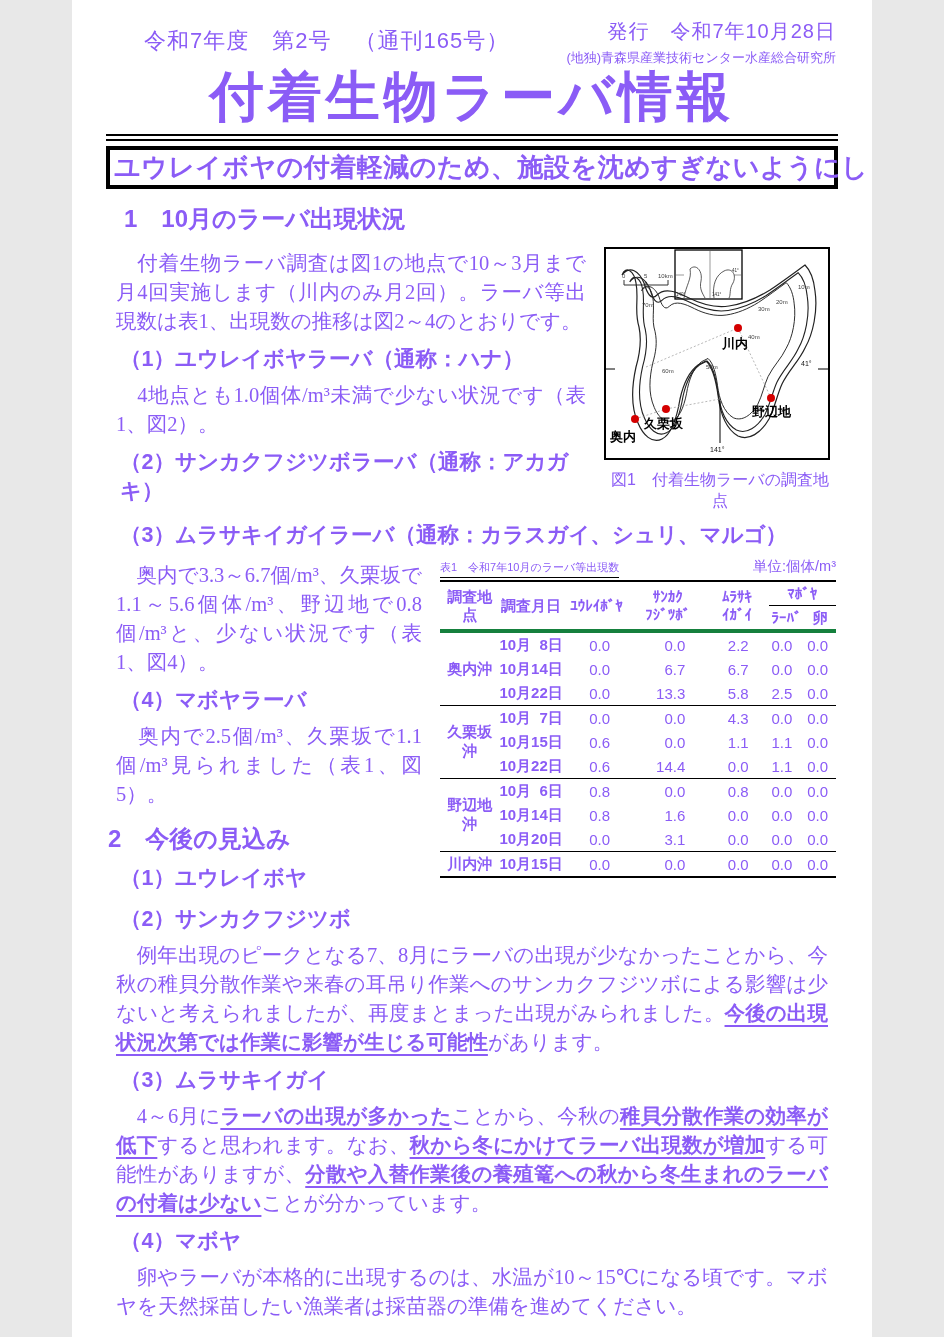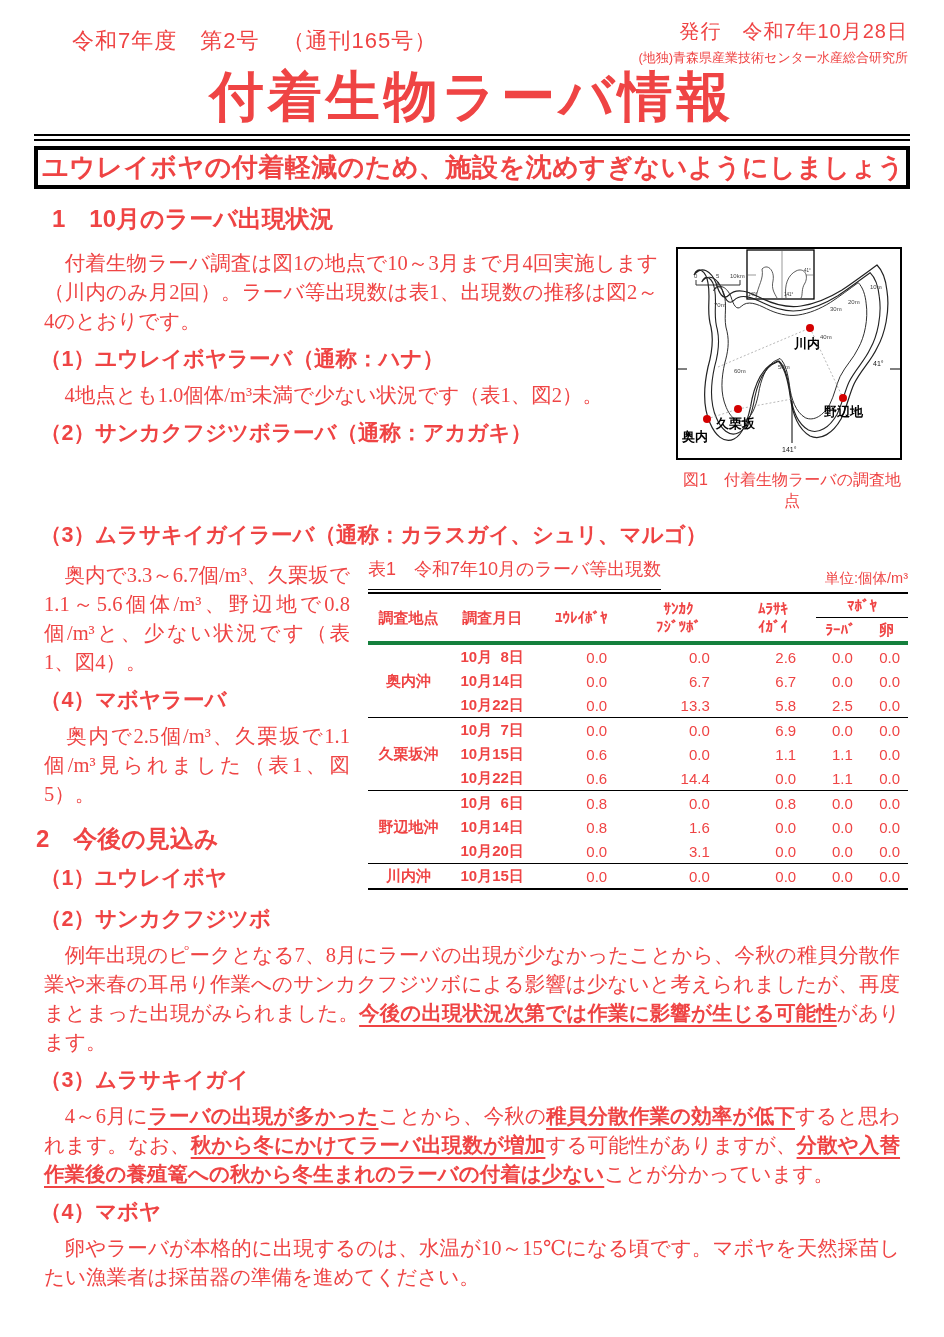--- a/index.html
+++ b/index.html
@@ -1,48 +1,48 @@
 <!DOCTYPE html>
 <html lang="ja"><head>
 <meta charset="utf-8">
 <style>
   html,body{margin:0;padding:0;background:#e8e8e8;}
   .page{
-    width:944px;height:1337px;margin:0 auto;background:#ffffff;
-    font-family:"Liberation Sans","DejaVu Sans",sans-serif;color:#ef4444;
+    width:800px;height:1337px;margin:0 auto;background:#ffffff;
+    font-family:"Liberation Sans","DejaVu Sans",sans-serif;color:#8b5cf6;
     position:relative;overflow:hidden;box-sizing:border-box;
   }
   
   .header-row{display:flex;justify-content:space-between;align-items:flex-start;padding:18px 36px 0 72px;}
   .issue-left{font-size:22px;letter-spacing:1px;padding-top:8px;}
   .header-right{text-align:right;line-height:1.35;}
   .publish-date{font-size:20px;letter-spacing:1px;}
   .publisher{font-size:13px;margin-top:4px;}
   .main-title{text-align:center;font-size:54px;font-weight:bold;letter-spacing:4px;margin-top:0px;line-height:1.1;}
   .double-rule{margin:8px 34px 0 34px;height:3px;border-top:2px solid #000;border-bottom:2px solid #000;}
   .slogan-box{margin:5px 34px 8px 34px;border:4px solid #000;padding:0 4px;text-align:right;
     font-size:26px;font-weight:bold;letter-spacing:0.5px;white-space:nowrap;}
   
   .content{padding:0 36px;}
   .sec-head{font-size:24px;font-weight:bold;margin:14px 0 6px 16px;}
-  .item-head{font-size:21.5px;font-weight:bold;margin:8px 0 4px 4px;}
+  .item-head{font-size:21.5px;font-weight:bold;margin:8px 0 4px 12px;}
   p.body{font-size:20.5px;line-height:29px;margin:8px;text-align:justify;
     font-family:"Liberation Serif","DejaVu Serif",serif;}
   .em{font-weight:bold;text-decoration:underline;text-underline-offset:5px;text-decoration-thickness:1.5px;}
   .row1{display:flex;align-items:flex-start;}
   .col-main{flex:1;padding-right:4px;}
   .figure{width:232px;flex:none;padding-top:6px;padding-left:6px;}
   .map-box{width:222px;height:209px;border:2px solid #000;box-sizing:content-box;background:#fff;}
   .fig-caption{font-size:16px;margin-top:6px;text-align:center;}
   .row2{display:flex;align-items:flex-start;margin-top:2px;}
   .col-narrow{width:322px;flex:none;}
   .table-area{flex:1;padding-left:10px;padding-top:4px;}
   
   .tbl-title-row{display:flex;justify-content:space-between;align-items:flex-end;}
-  .tbl-title{font-size:18px;border-bottom:1.5px solid #000;padding-bottom:8px;}
+  .tbl-title{font-size:11px;border-bottom:1.5px solid #000;padding-bottom:2px;}
   .tbl-unit{font-size:14.5px;padding-bottom:2px;}
   table.t1{width:100%;border-collapse:collapse;margin-top:2px;font-size:15px;
     border-top:2px solid #000;border-bottom:2.5px solid #000;}
   table.t1 thead{border-bottom:4px solid #15803d;}
   table.t1 th{font-weight:bold;line-height:1.15;padding:3px 1px;white-space:pre-line;vertical-align:middle;}
   table.t1 td{padding:2.5px 0;}
   table.t1 .station{text-align:center;font-weight:bold;}
   table.t1 .date{text-align:center;font-weight:bold;white-space:pre;}
   table.t1 .val{text-align:right;padding-right:20px;}
   table.t1 .v3{padding-right:12px;}
@@ -189,21 +189,21 @@
               <th>ﾗｰﾊﾞ</th>
               <th>卵</th>
             </tr>
           </thead>
           <tbody id="t1-body">
               <tr class="group-start">
                 <td rowspan="3" class="station">奥内沖</td>
                 <td class="date">10月  8日</td>
                 <td class="val v0">0.0</td>
                 <td class="val v1">0.0</td>
-                <td class="val v2">2.6</td>
+                <td class="val v2">2.2</td>
                 <td class="val v3">0.0</td>
                 <td class="val v4">0.0</td>
               </tr>
               <tr>
                 <td class="date">10月14日</td>
                 <td class="val v0">0.0</td>
                 <td class="val v1">6.7</td>
                 <td class="val v2">6.7</td>
                 <td class="val v3">0.0</td>
                 <td class="val v4">0.0</td>
@@ -214,21 +214,21 @@
                 <td class="val v1">13.3</td>
                 <td class="val v2">5.8</td>
                 <td class="val v3">2.5</td>
                 <td class="val v4">0.0</td>
               </tr>
               <tr class="group-start">
                 <td rowspan="3" class="station">久栗坂沖</td>
                 <td class="date">10月  7日</td>
                 <td class="val v0">0.0</td>
                 <td class="val v1">0.0</td>
-                <td class="val v2">6.9</td>
+                <td class="val v2">4.3</td>
                 <td class="val v3">0.0</td>
                 <td class="val v4">0.0</td>
               </tr>
               <tr>
                 <td class="date">10月15日</td>
                 <td class="val v0">0.6</td>
                 <td class="val v1">0.0</td>
                 <td class="val v2">1.1</td>
                 <td class="val v3">1.1</td>
                 <td class="val v4">0.0</td>

